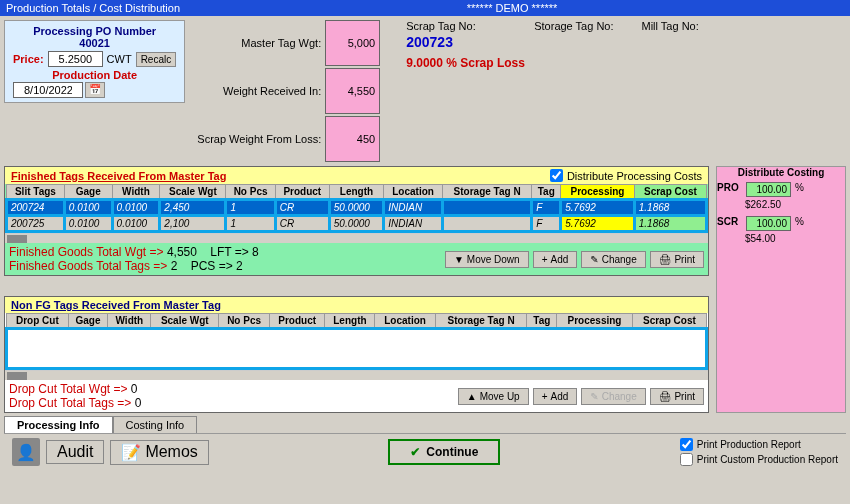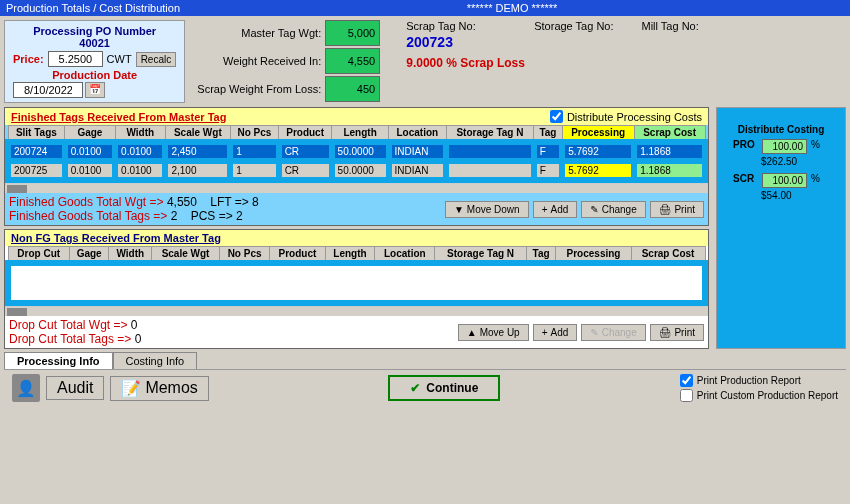--- a/index.html
+++ b/index.html
@@ -17,53 +17,53 @@
     .po-box .price-row { display: flex; align-items: center; gap: 4px; margin-top: 2px; font-size: 11px; }
     .po-box .price-label { color: #cc0000; font-weight: bold; }
     .po-box .prod-date-label { color: #cc0000; font-weight: bold; font-size: 11px; text-align: center; margin-top: 2px; }
     .po-box .date-row { display: flex; gap: 2px; margin-top: 1px; }
     .date-input { background: white; border: 1px solid #666; padding: 1px 10px; font-size: 11px; width: 70px; }
     .recalc-btn { background: #d4d0c8; border: 1px solid #888; padding: 1px 4px; font-size: 10px; cursor: pointer; }
     
     .weight-section { display: flex; flex-direction: column; gap: 2px; }
     .weight-row { display: flex; align-items: center; gap: 4px; }
     .weight-label { font-size: 11px; width: 130px; text-align: right; }
-    .weight-value { background: #22c55e; border: 1px solid #666; padding: 6px 4px; font-size: 11px; width: 55px; text-align: right; }
+    .weight-value { background: #f9a8d4; border: 1px solid #666; padding: 16px 4px; font-size: 11px; width: 55px; text-align: right; }
     
     .tag-section { display: flex; flex-direction: column; gap: 2px; margin-left: 20px; }
     .tag-row { display: flex; align-items: center; gap: 8px; font-size: 11px; }
     .tag-label { width: 100px; }
     .tag-value { color: #0000cc; font-weight: bold; font-size: 14px; }
     .scrap-loss { color: #cc0000; font-weight: bold; font-size: 12px; margin-top: 4px; }
     
-    .fg-section { border: 1px solid #666; margin-bottom: 3px; background: #7dd3fc; }
+    .fg-section { border: 1px solid #666; margin-bottom: 20px; background: #86efac; }
     .section-header { background: #ffff99; padding: 2px 6px; display: flex; justify-content: space-between; align-items: center; }
     .section-title { color: #cc0000; font-weight: bold; font-size: 11px; text-decoration: underline; }
     .distribute-check { display: flex; align-items: center; gap: 4px; font-size: 11px; }
     
     .data-table { width: 100%; border-collapse: collapse; font-size: 10px; }
     .data-table th { background: #d4d0c8; border: 1px solid #999; padding: 1px 3px; font-size: 10px; font-weight: bold; text-align: center; white-space: nowrap; }
-    .data-table td { border: 6px solid #0ea5e9; padding: 1px 3px; white-space: nowrap; }
+    .data-table td { border: 3px solid #0ea5e9; padding: 1px 3px; white-space: nowrap; font-style: italic; }
     .data-table tr.selected td { background: #0066cc; color: white; }
     .data-table tr.row2 td { background: #d4d0c8; }
     
     .processing-col { background: #ffff00 !important; }
     .scrap-cost-col { background: #90ee90 !important; }
     
     .footer-row { display: flex; align-items: center; justify-content: space-between; padding: 2px 4px; }
     .totals-left { font-size: 12px; }
     .totals-left .red { color: #cc0000; }
     .action-buttons { display: flex; gap: 4px; }
     .btn { border: 1px solid #888; padding: 2px 8px; font-size: 10px; cursor: pointer; background: #d4d0c8; display: flex; align-items: center; gap: 3px; }
     .btn-move { background: #d4d0c8; }
     .btn-add { background: #d4d0c8; }
     .btn-change { background: #d4d0c8; }
     .btn-print { background: #d4d0c8; }
     
-    .distribute-costing { border: 1px solid #999; background: #0ea5e9; padding: 16px; margin-left: 4px; font-size: 10px; min-width: 130px; }
+    .distribute-costing { border: 1px solid #999; background: #f9a8d4; padding: 0; margin-left: 4px; font-size: 10px; min-width: 130px; }
     .distribute-costing-title { font-weight: bold; font-size: 10px; margin-bottom: 4px; text-align: center; }
     .dist-row { display: flex; gap: 4px; margin-bottom: 2px; }
     .dist-label { width: 25px; font-weight: bold; }
     .dist-input { background: #90ee90; border: 1px solid #666; width: 45px; padding: 1px 3px; font-size: 10px; text-align: right; }
     .dist-pct { font-size: 10px; }
     .dist-amount { font-size: 10px; margin-left: 28px; }
     
     .main-content { display: flex; gap: 3px; }
     .tables-section { flex: 1; }
     

